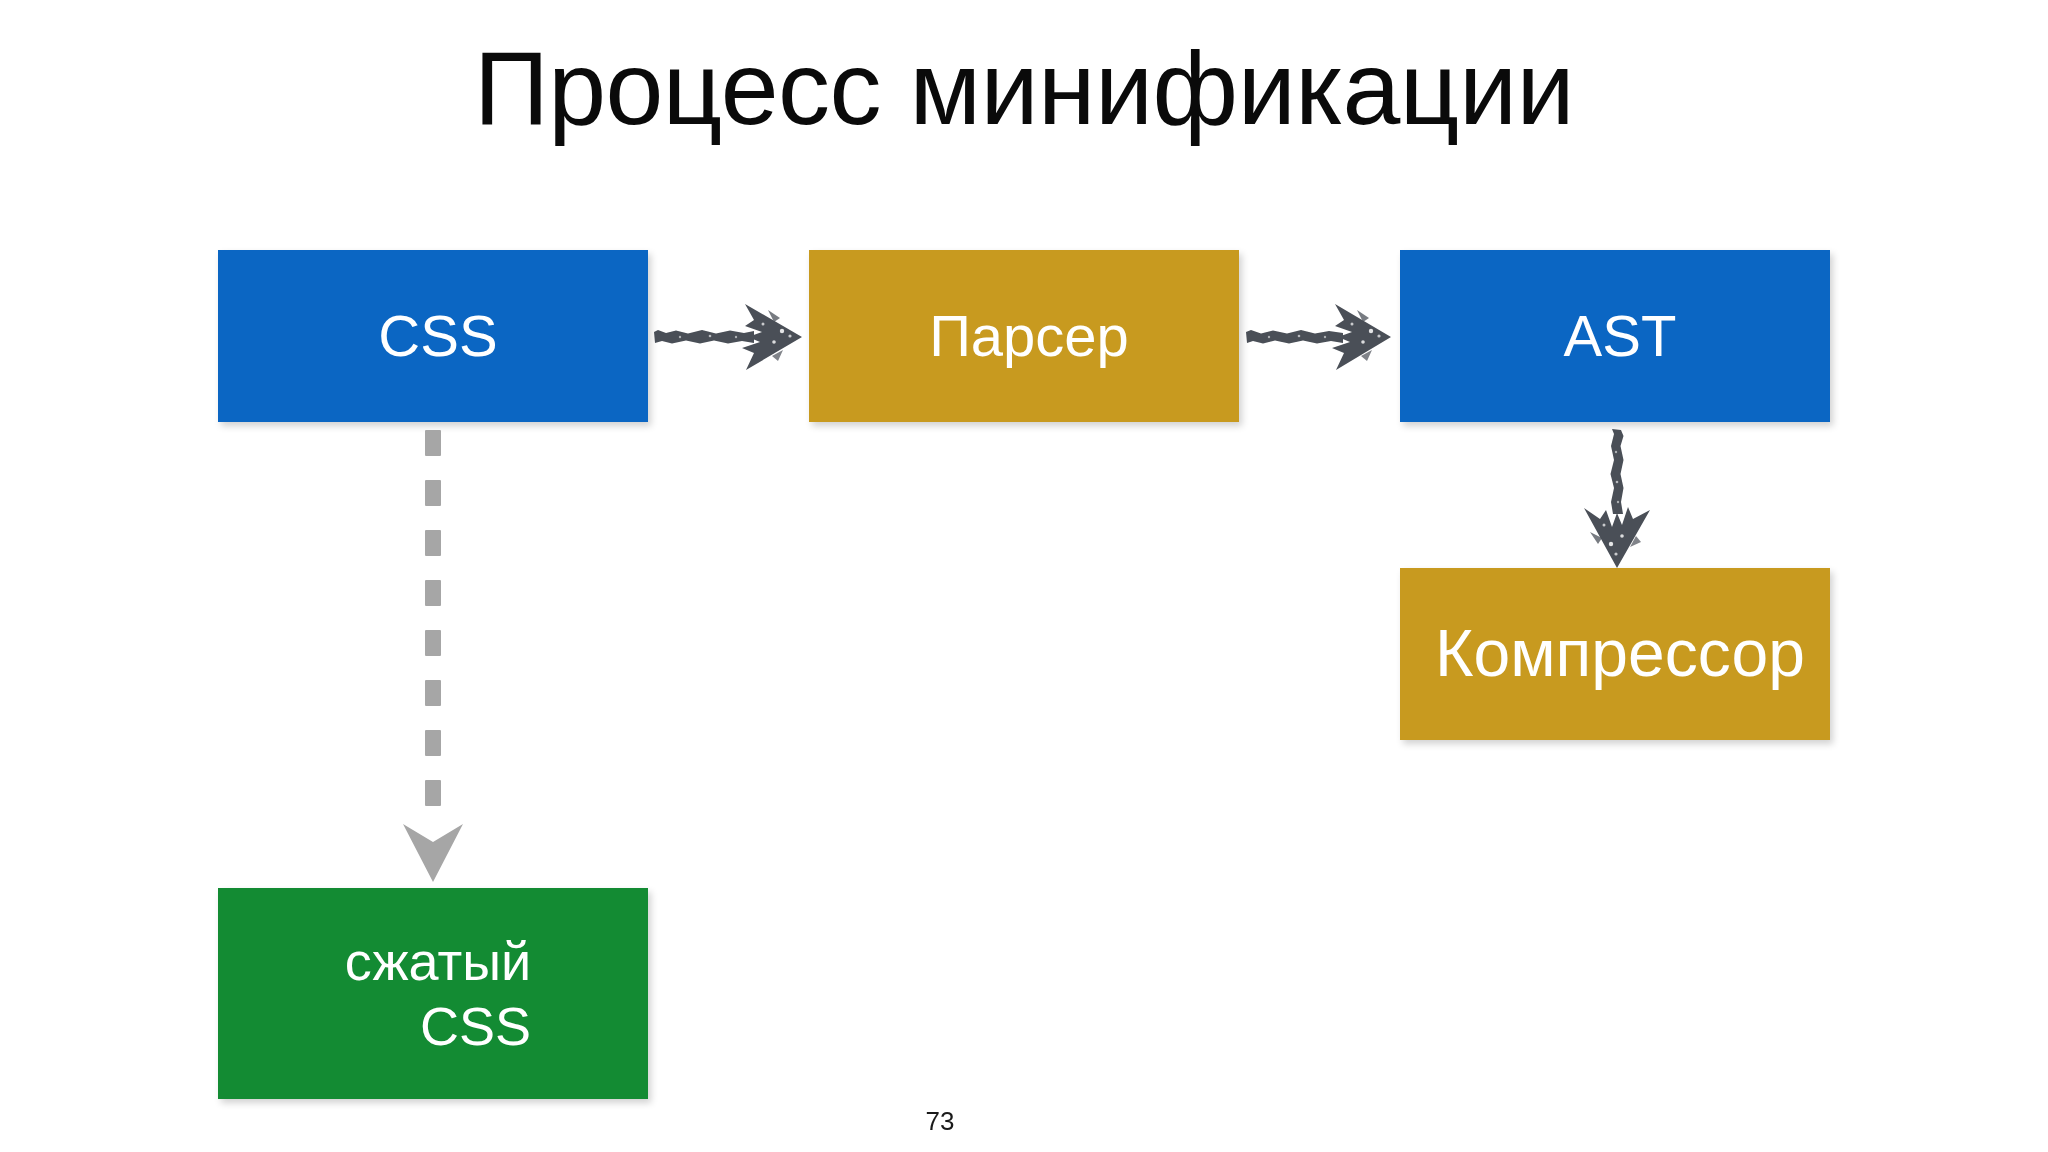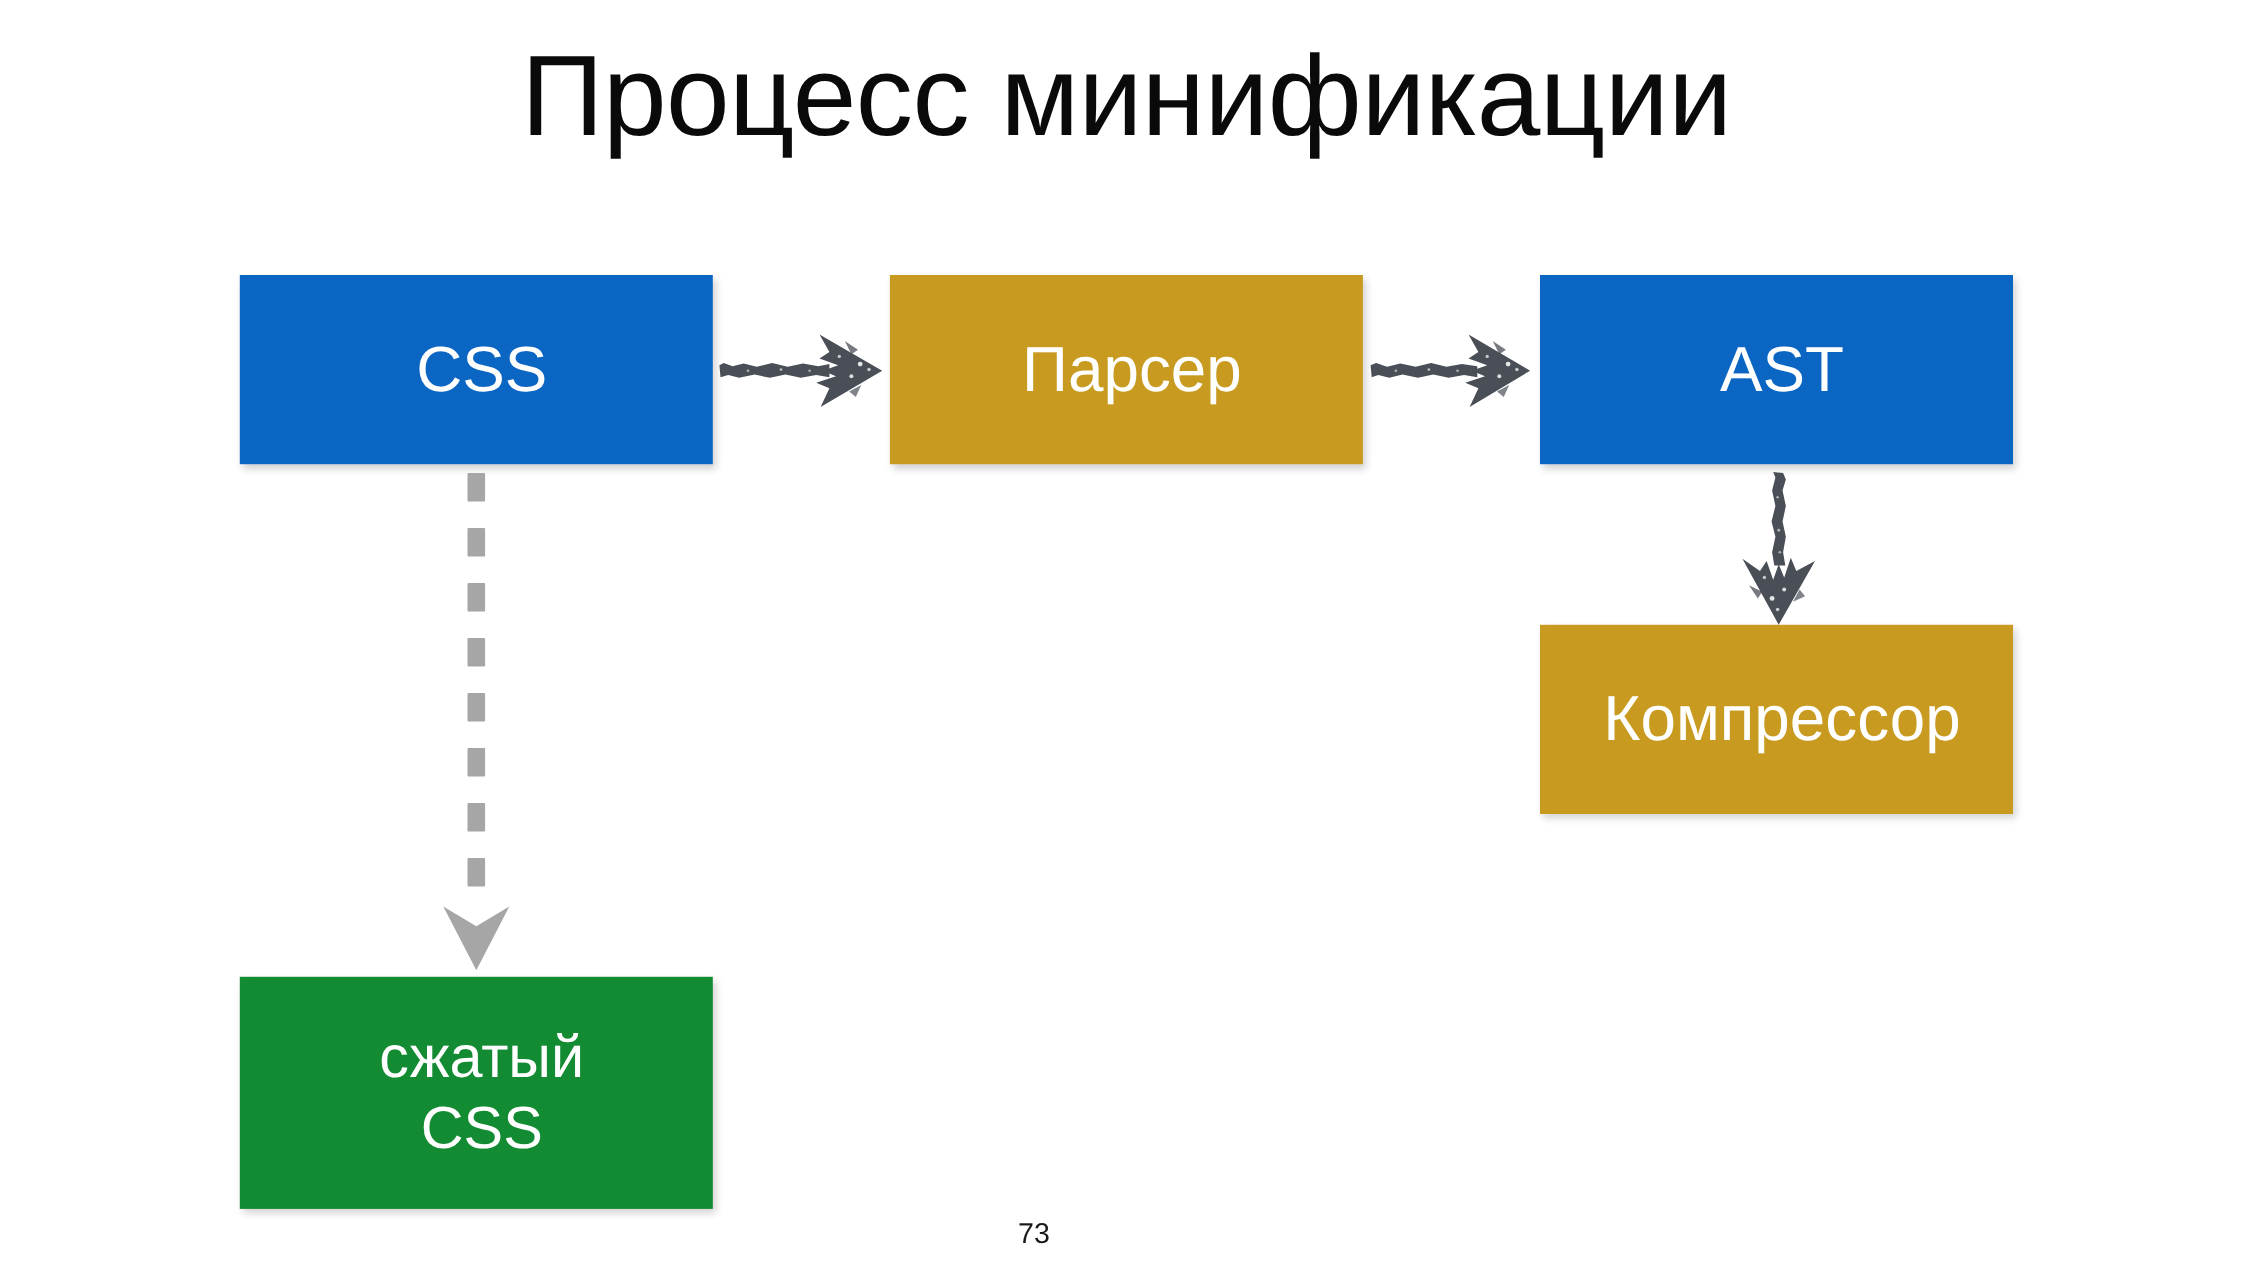--- a/index.html
+++ b/index.html
@@ -34,36 +34,36 @@
     white-space: nowrap;
   }
 
   
   .node {
     position: absolute;
     box-sizing: border-box;
     display: flex;
     align-items: center;
     justify-content: center;
-    text-align: center;
+    text-align: right;
     color: #ffffff;
     font-weight: 400;
     line-height: 1.2;
     box-shadow: 3px 4px 7px rgba(0,0,0,0.18);
     padding-left: 10px;
   }
   .node-label {
     display: block;
     white-space: pre-line;
   }
 
   #node-css    { left: 218px; top: 234px;  width: 430px; height: 172px; background: #0B66C3; font-size: 58px; }
   #node-parser { left: 809px; top: 234px;  width: 430px; height: 172px; background: #C89A1F; font-size: 58px; }
   #node-ast    { left: 1400px; top: 234px; width: 430px; height: 172px; background: #0B66C3; font-size: 58px; }
-  #node-compressor { left: 1400px; top: 552px; width: 430px; height: 172px; background: #C89A1F; font-size: 58px; }
+  #node-compressor { left: 1400px; top: 552px; width: 430px; height: 172px; background: #C89A1F; font-size: 66px; }
   #node-minified  { left: 218px; top: 872px;  width: 430px; height: 211px; background: #138B33; font-size: 54px; }
 
   
   .sketch-arrow { position: absolute; }
   #arrow-css-parser   { left: 650px;  top: 282px; width: 158px; height: 78px; }
   #arrow-parser-ast   { left: 1243px; top: 282px; width: 152px; height: 78px; }
   #arrow-ast-compressor { left: 1578px; top: 410px; width: 78px; height: 146px; }
 
   
   #arrow-css-minified {

